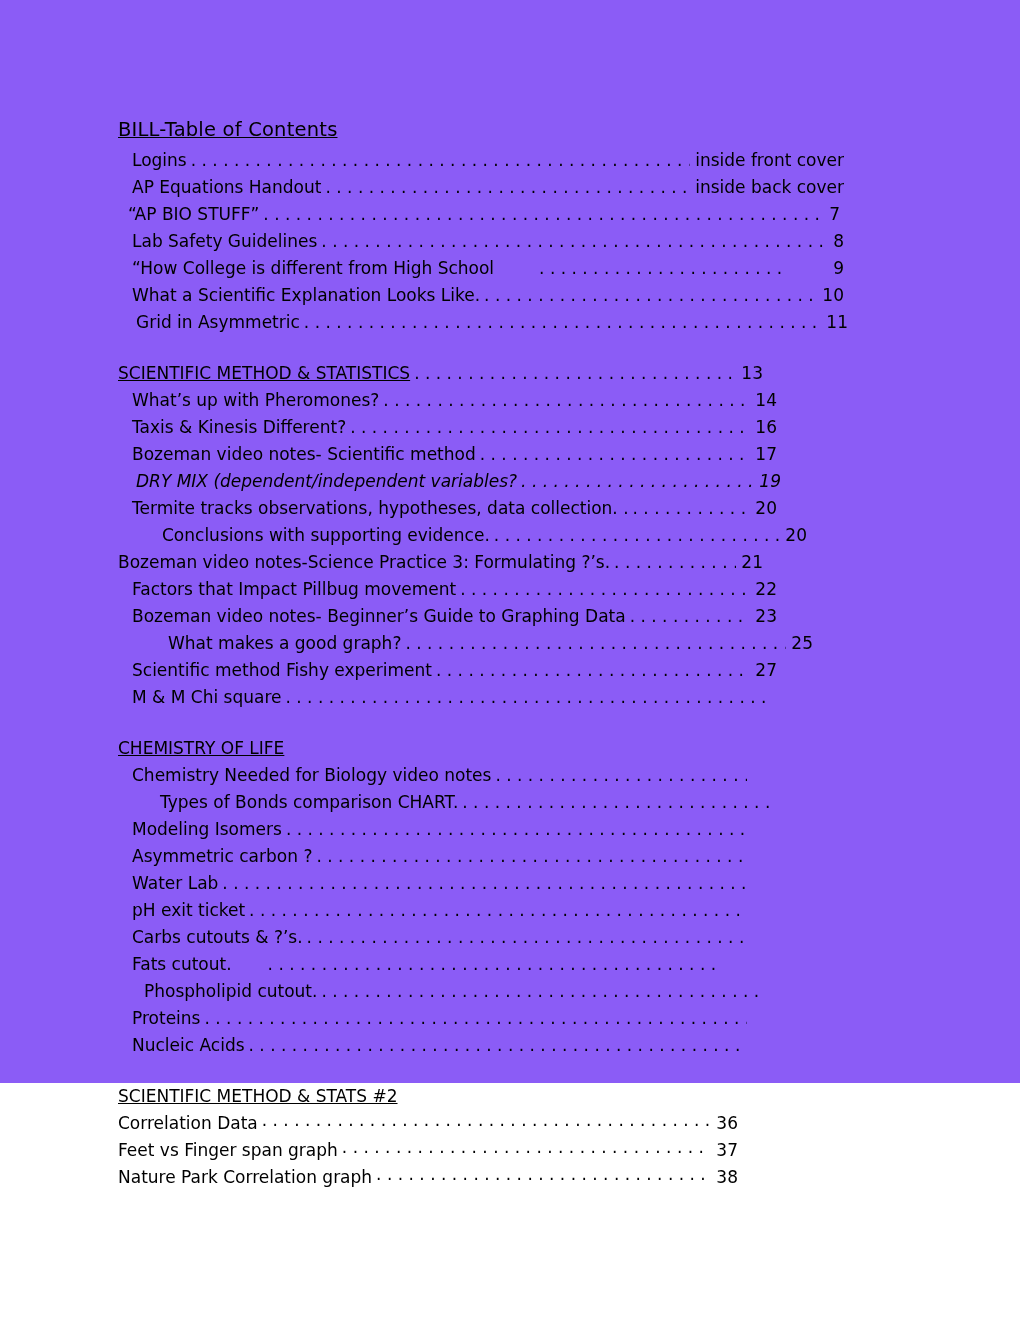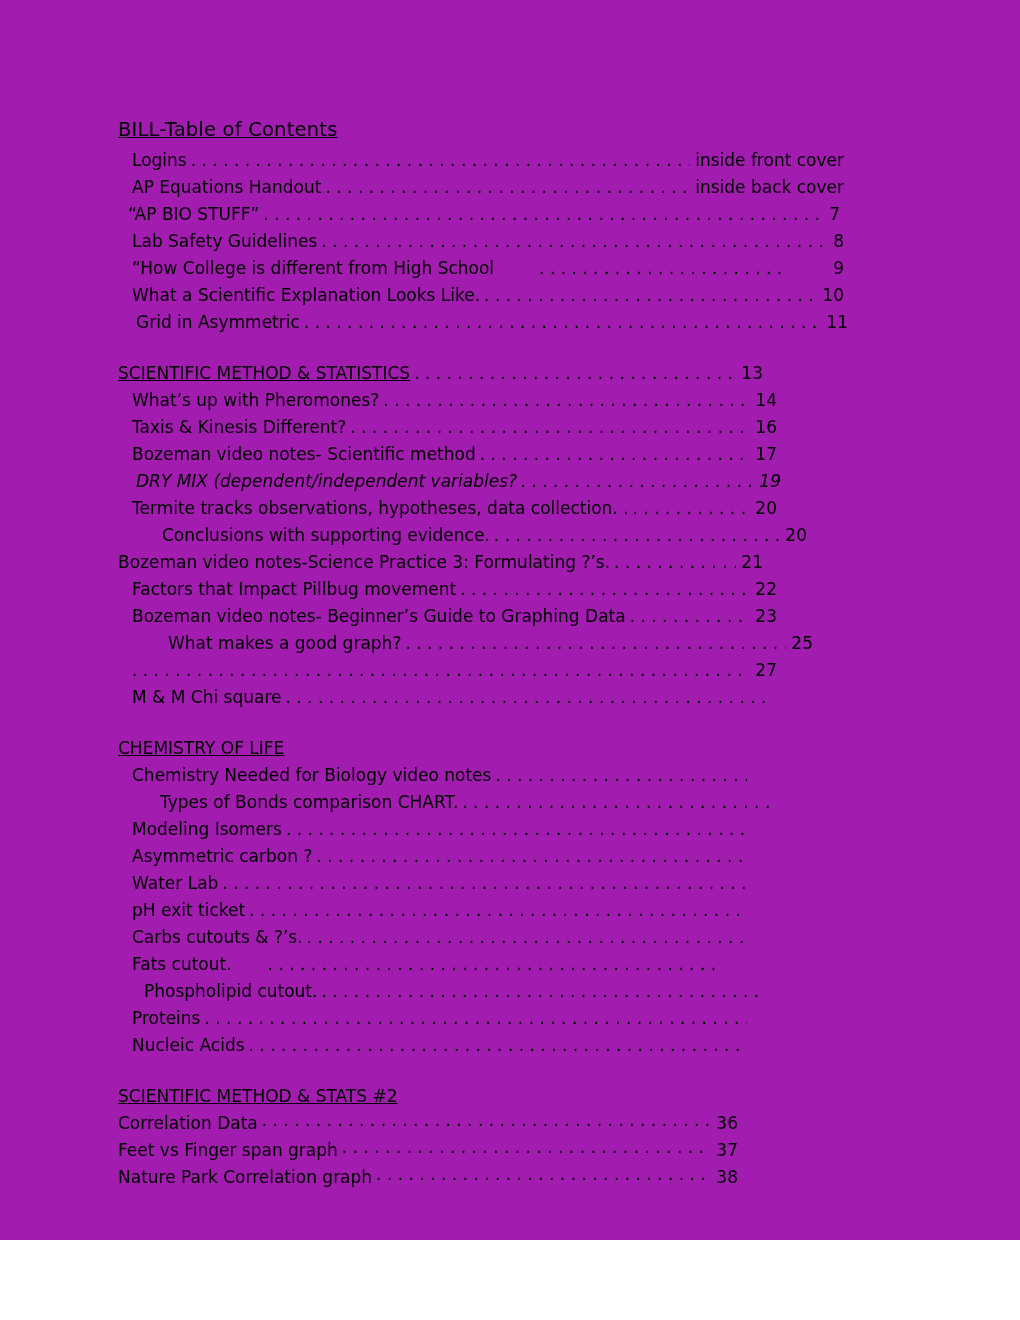--- a/index.html
+++ b/index.html
@@ -13,22 +13,22 @@
     font-family: "DejaVu Sans", sans-serif;
     color: #000000;
     position: relative;
     overflow: hidden;
   }
   .page {
     position: absolute;
     left: 0;
     top: 0;
     width: 1020px;
-    height: 1240px;
-    background: #a21caf;
+    height: 1083px;
+    background: #8b5cf6;
   }
   .content {
     position: absolute;
     left: 118px;
     top: 118px;
     width: 790px;
   }
   .doc-title {
     font-size: 19.5px;
     letter-spacing: 0.2px;
@@ -185,20 +185,21 @@
             <span class="label">Bozeman video notes- Beginner’s Guide to Graphing Data  </span>
             <span class="leader"></span>
             <span class="page-num">23</span>
           </li>
           <li class="entry" style="padding-left: 50px;">
             <span class="label">What makes a good graph?</span>
             <span class="leader"></span>
             <span class="page-num">25</span>
           </li>
           <li class="entry" style="padding-left: 14px;">
+            <span class="label">Scientific method Fishy experiment</span>
             <span class="leader"></span>
             <span class="page-num">27</span>
           </li>
           <li class="entry" style="padding-left: 14px;">
             <span class="label">M &amp; M Chi square</span>
             <span class="leader"></span>
             <span class="page-num"></span>
           </li>
         </ul>
         <div class="gap-md"></div>

